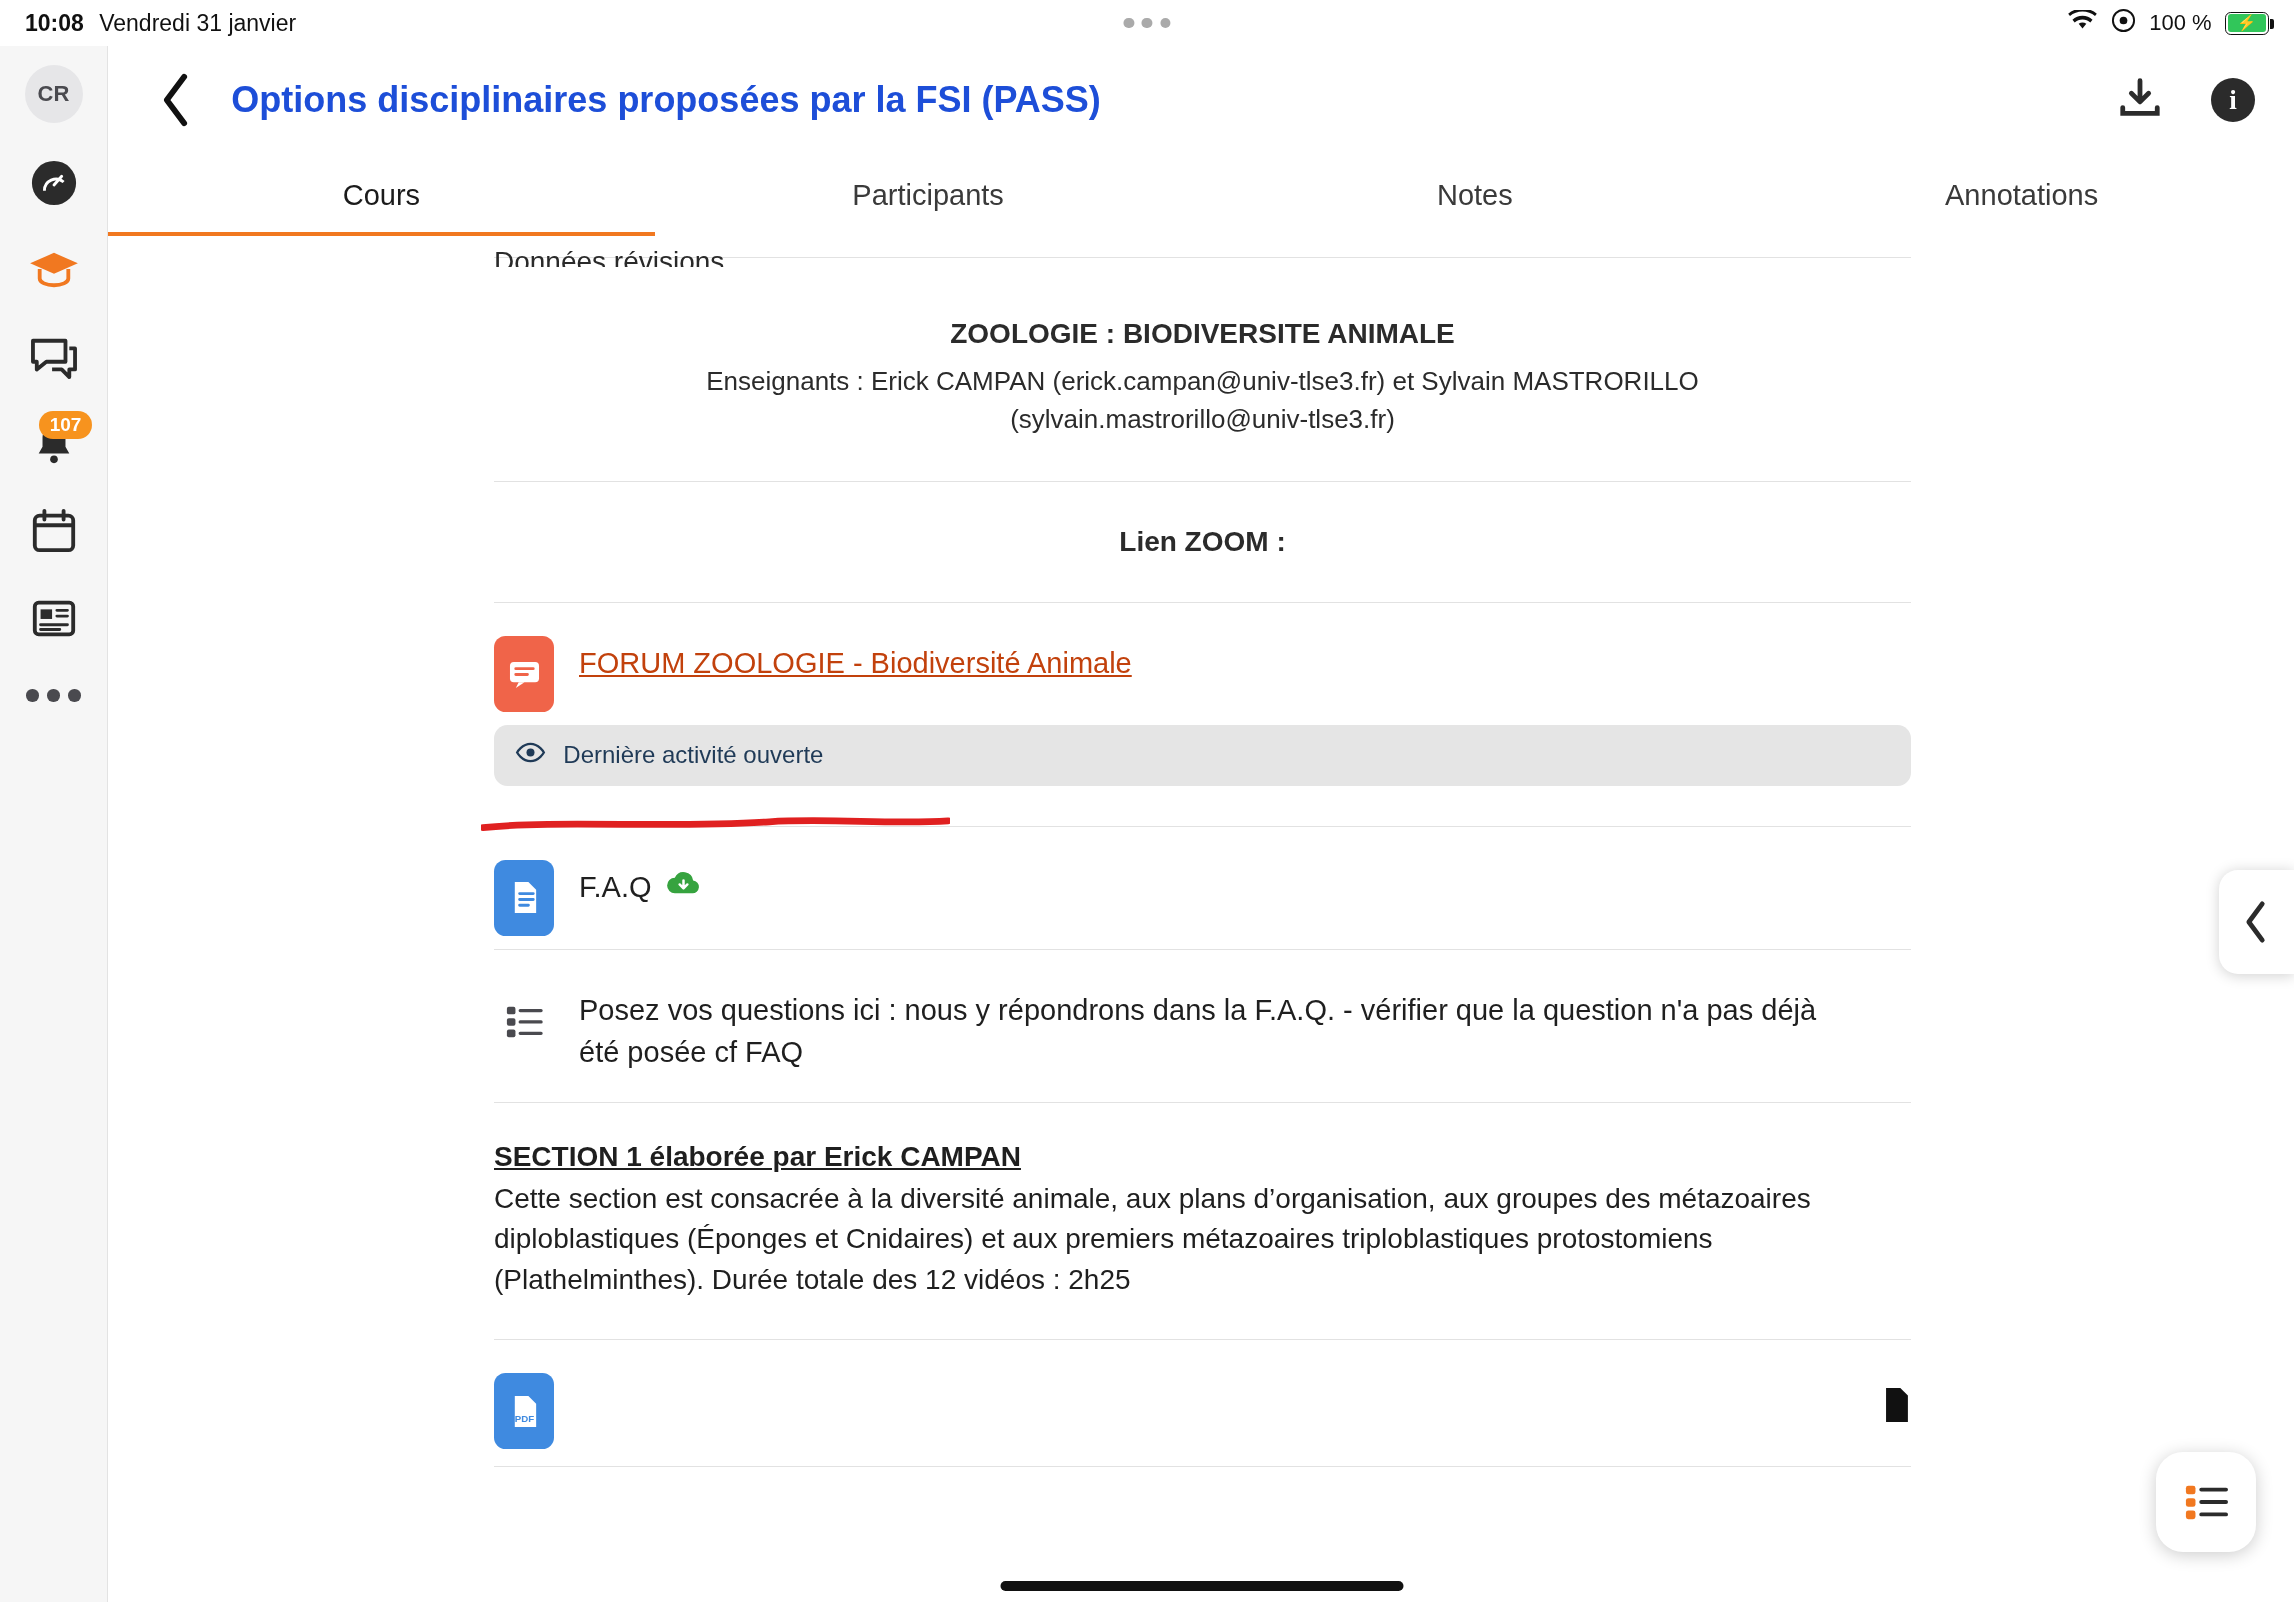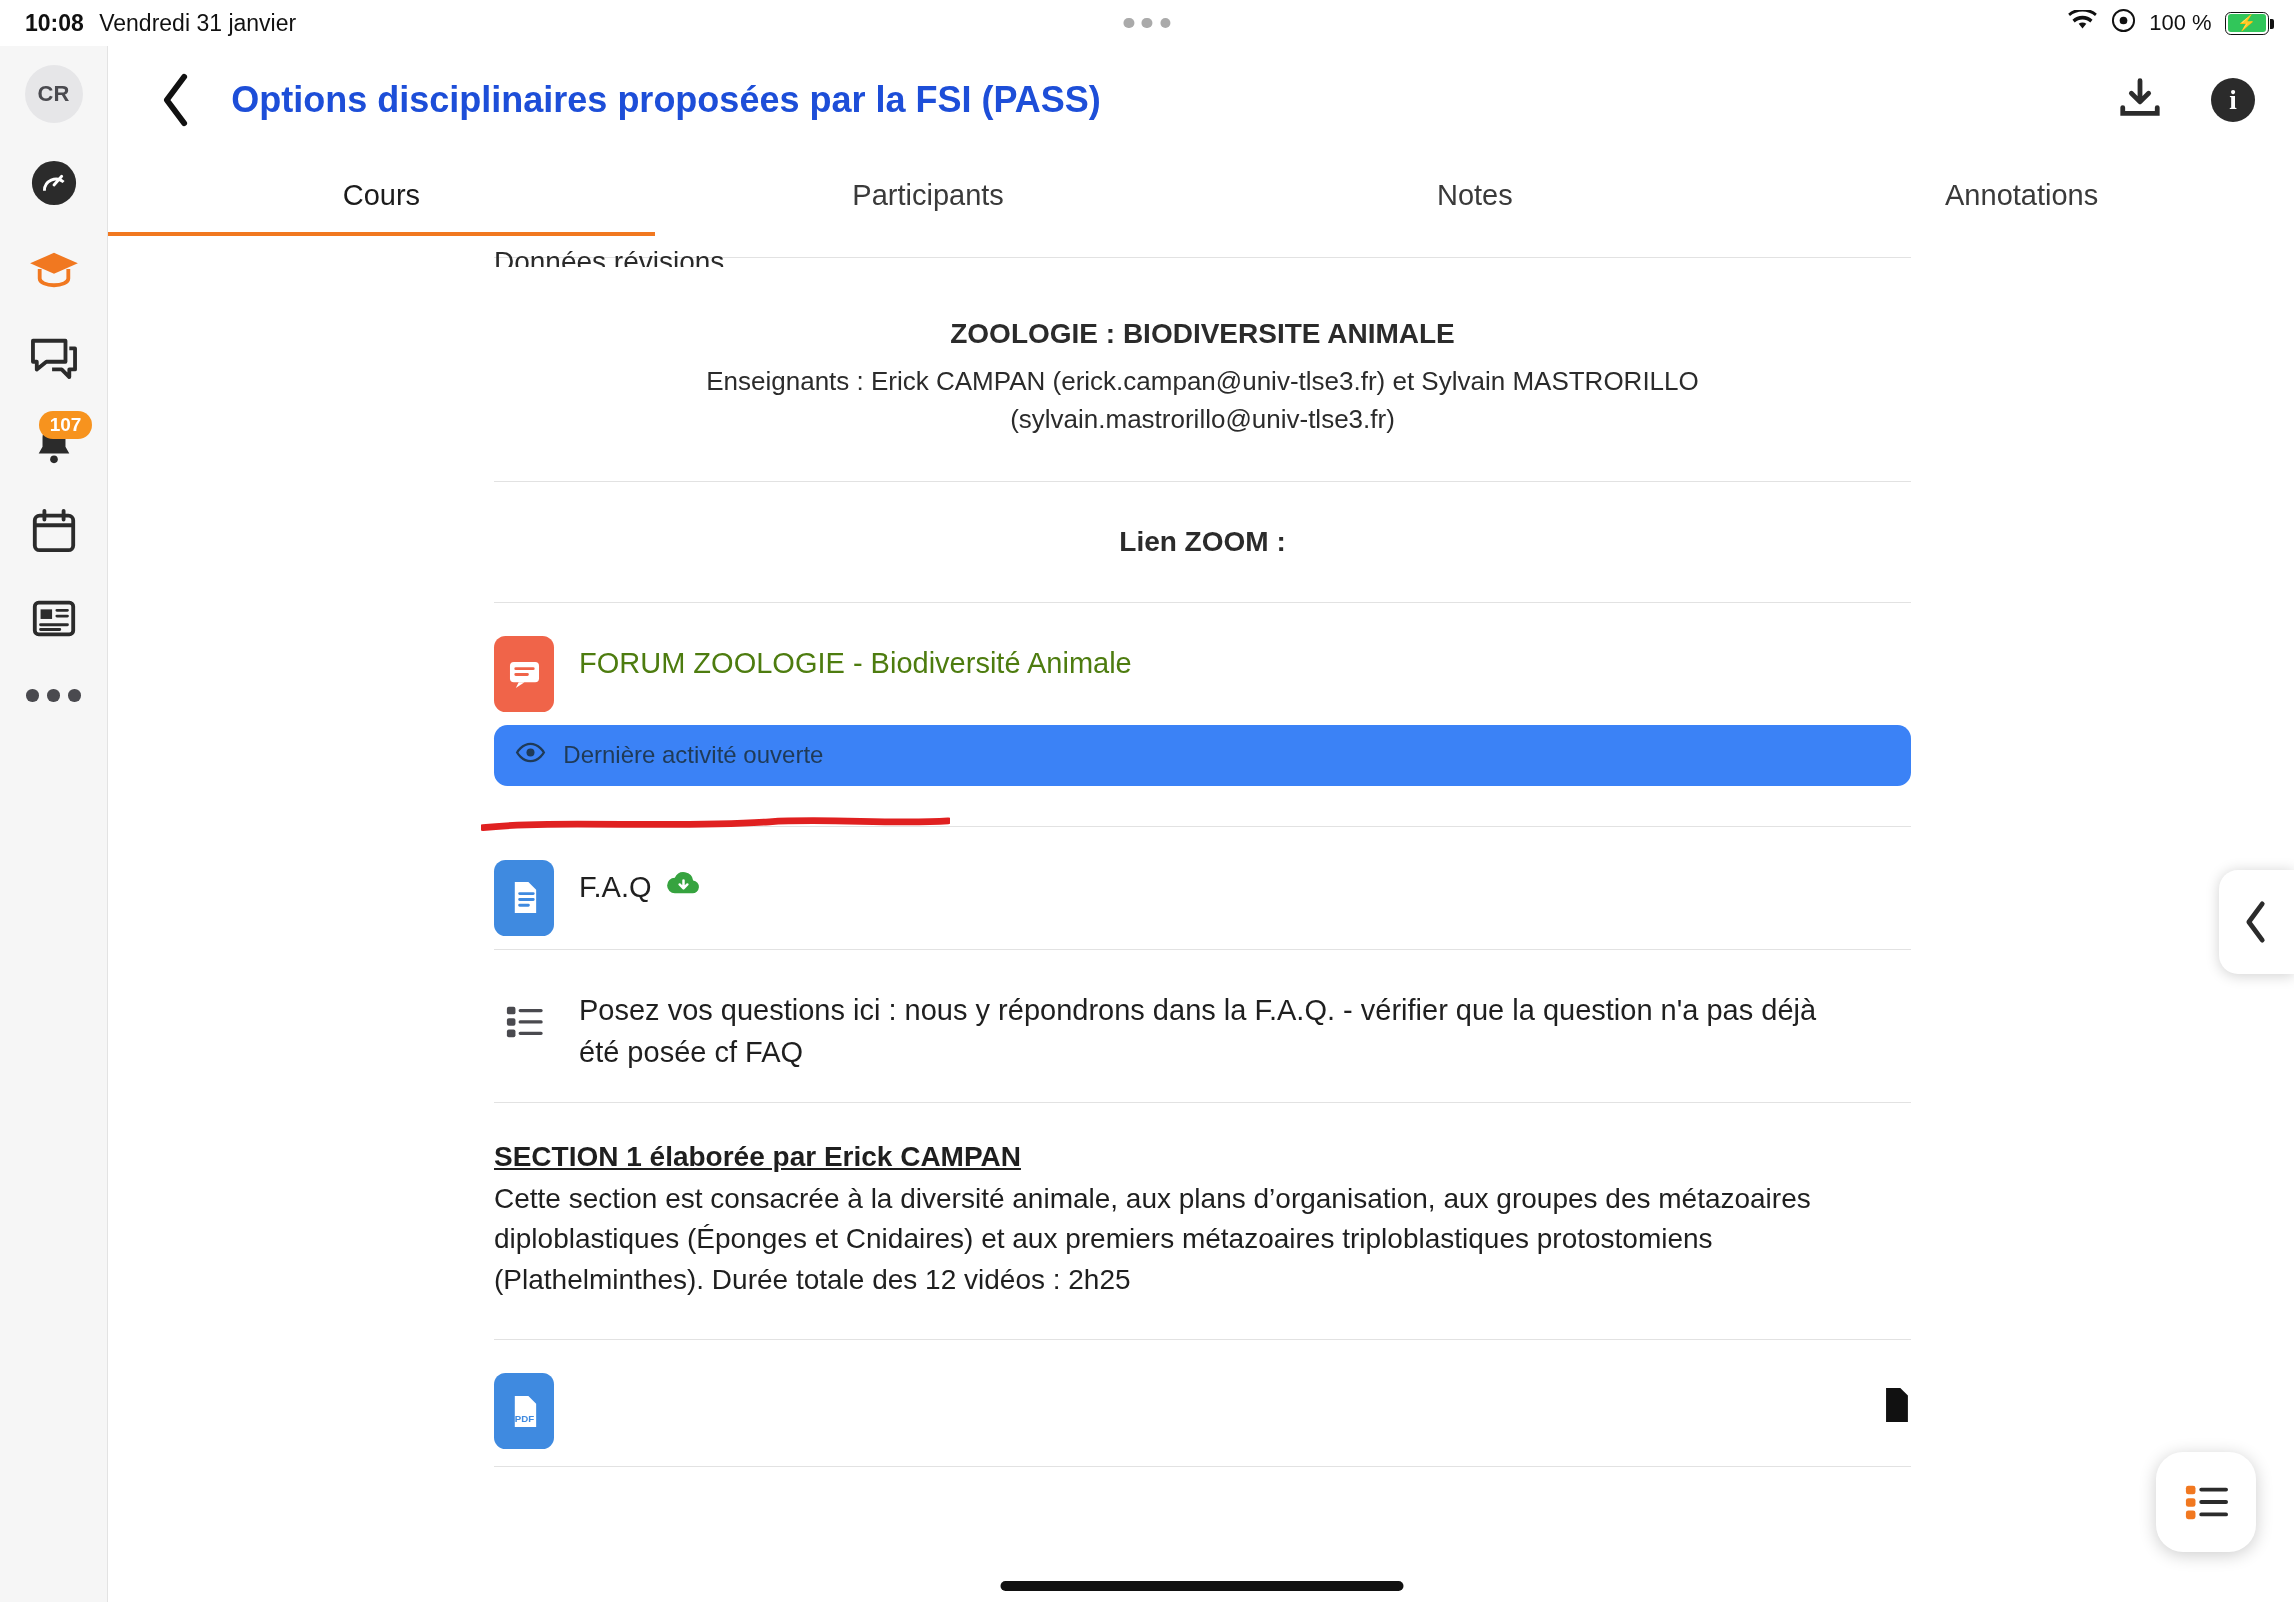--- a/index.html
+++ b/index.html
@@ -149,30 +149,30 @@
     display: flex; align-items: center; justify-content: center;
   }
   .icon-forum { background: #f06449; }
   .icon-page  { background: #3f8ae0; }
   .icon-pdf   { background: #3f8ae0; }
   .icon-list  { background: #ffffff; }
   .row-text {
     font-size: 29px; color: #1f1f1f; line-height: 1.42; padding-top: 7.7px;
     max-width: 1278px;
   }
-  .row-text.link { color: #4d7c0f; }
+  .row-text.link { color: #c2410c; text-decoration: underline; }
   .with-cloud { display: inline-flex; align-items: center; gap: 13.4px; }
 
   .redline {
     position: absolute; left: 373px; top: 213px; width: 469px; height: 15.4px;
   }
 
   .activity-banner {
     margin: 0 384px 0 386px;
-    background: #3b82f6; border-radius: 13.4px;
+    background: #e5e5e5; border-radius: 13.4px;
     height: 61px; display: flex; align-items: center; gap: 17.3px;
     padding: 0 21px; font-size: 24px; color: #1f3a57; font-weight: 500;
   }
 
   .para {
     font-size: 28px; color: #1f1f1f; line-height: 1.46;
     padding: 25px 0 33px 0;
   }
   .section-head {
     font-size: 28px; font-weight: 700; color: #1f1f1f;

